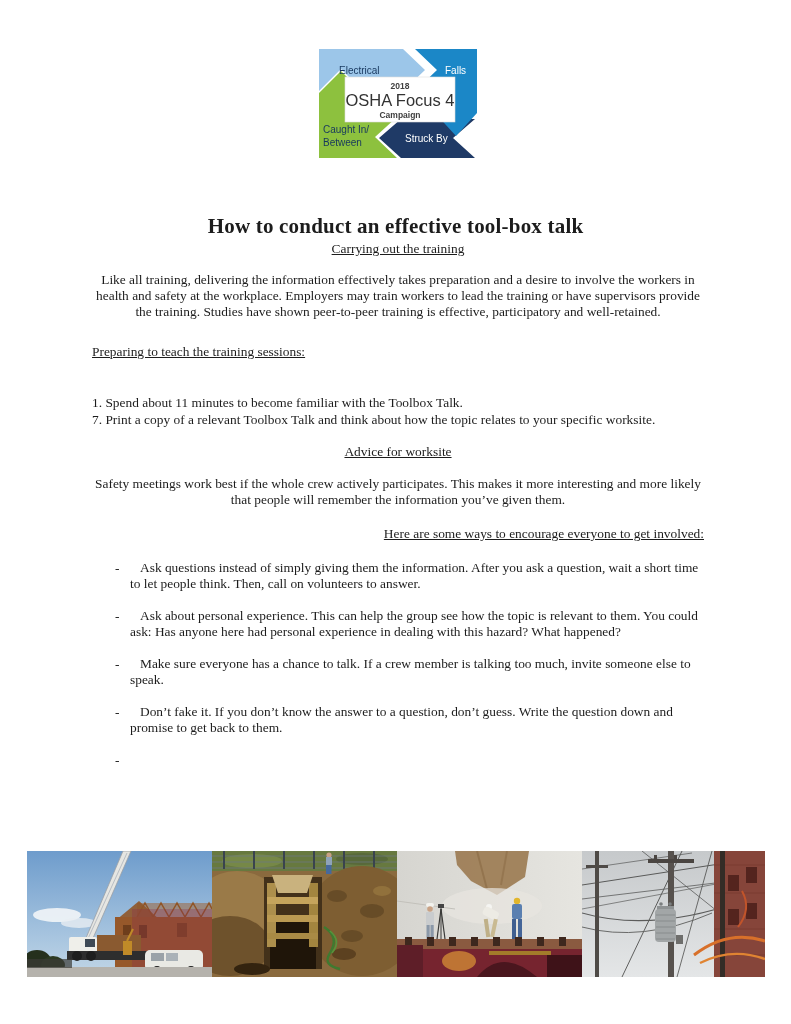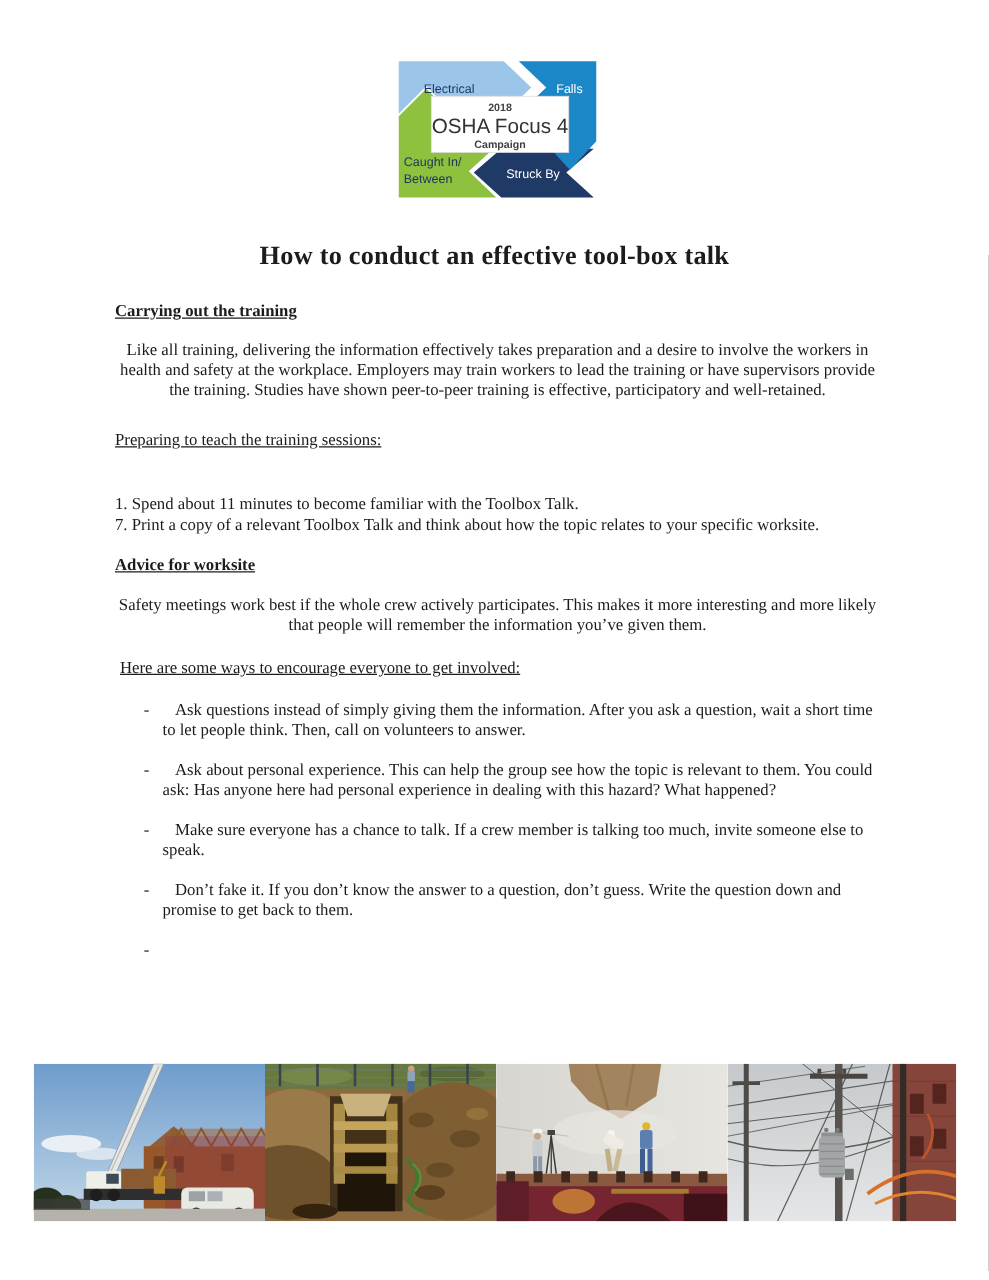--- a/index.html
+++ b/index.html
@@ -11,32 +11,32 @@
   
   .logo{position:absolute;left:317px;top:45px;width:162px;height:116px;}
   .logo svg{display:block;}
   .logo-label{font-family:"Liberation Sans", sans-serif;font-size:10px;}
   .logo-label.dark{fill:#17375E;}
   .logo-label.light{fill:#ffffff;}
   .logo-year,.logo-campaign{font-family:"Liberation Sans", sans-serif;font-size:8.5px;font-weight:bold;fill:#404040;}
   .logo-main{font-family:"Liberation Sans", sans-serif;font-size:16.5px;fill:#333333;}
   
   .title{
-    position:absolute;top:192px;left:0;right:0;margin:0;
+    position:absolute;top:214px;left:0;right:0;margin:0;
     text-align:center;font-size:21px;font-weight:bold;letter-spacing:.2px;
   }
   
   .content{
     position:absolute;left:92px;top:241px;width:612px;
     font-size:13.4px;line-height:16px;
   }
-  .h-bold{font-weight:bold;text-decoration:underline;margin:0 0 15px 0;}
+  .h-bold{font-weight:normal;text-decoration:underline;margin:0 0 15px 0;text-align:center;}
   .h-bold.adv{margin:0 0 16px 0;}
   .h-under{text-decoration:underline;margin:0 0 35px 0;}
-  .h-under.ways{margin:0 0 18px 4px;}
+  .h-under.ways{margin:0 0 18px 16px;text-align:right;}
   .para{margin:0 0 24px 0;text-align:center;}
   .para.p2{margin:12px 0 18px 0;}
   .numlist{margin:0 0 16px 0;}
   .numlist div{line-height:16.5px;}
   .bullets{margin:0;}
   .bullet{position:relative;padding-left:38px;margin-bottom:16px;text-indent:10px;}
   .bullet .dash{position:absolute;left:23px;top:0;text-indent:0;}
   
   .photos{position:absolute;left:27px;top:851px;width:738px;height:126px;display:flex;}
   .photos svg{display:block;flex:none;}

